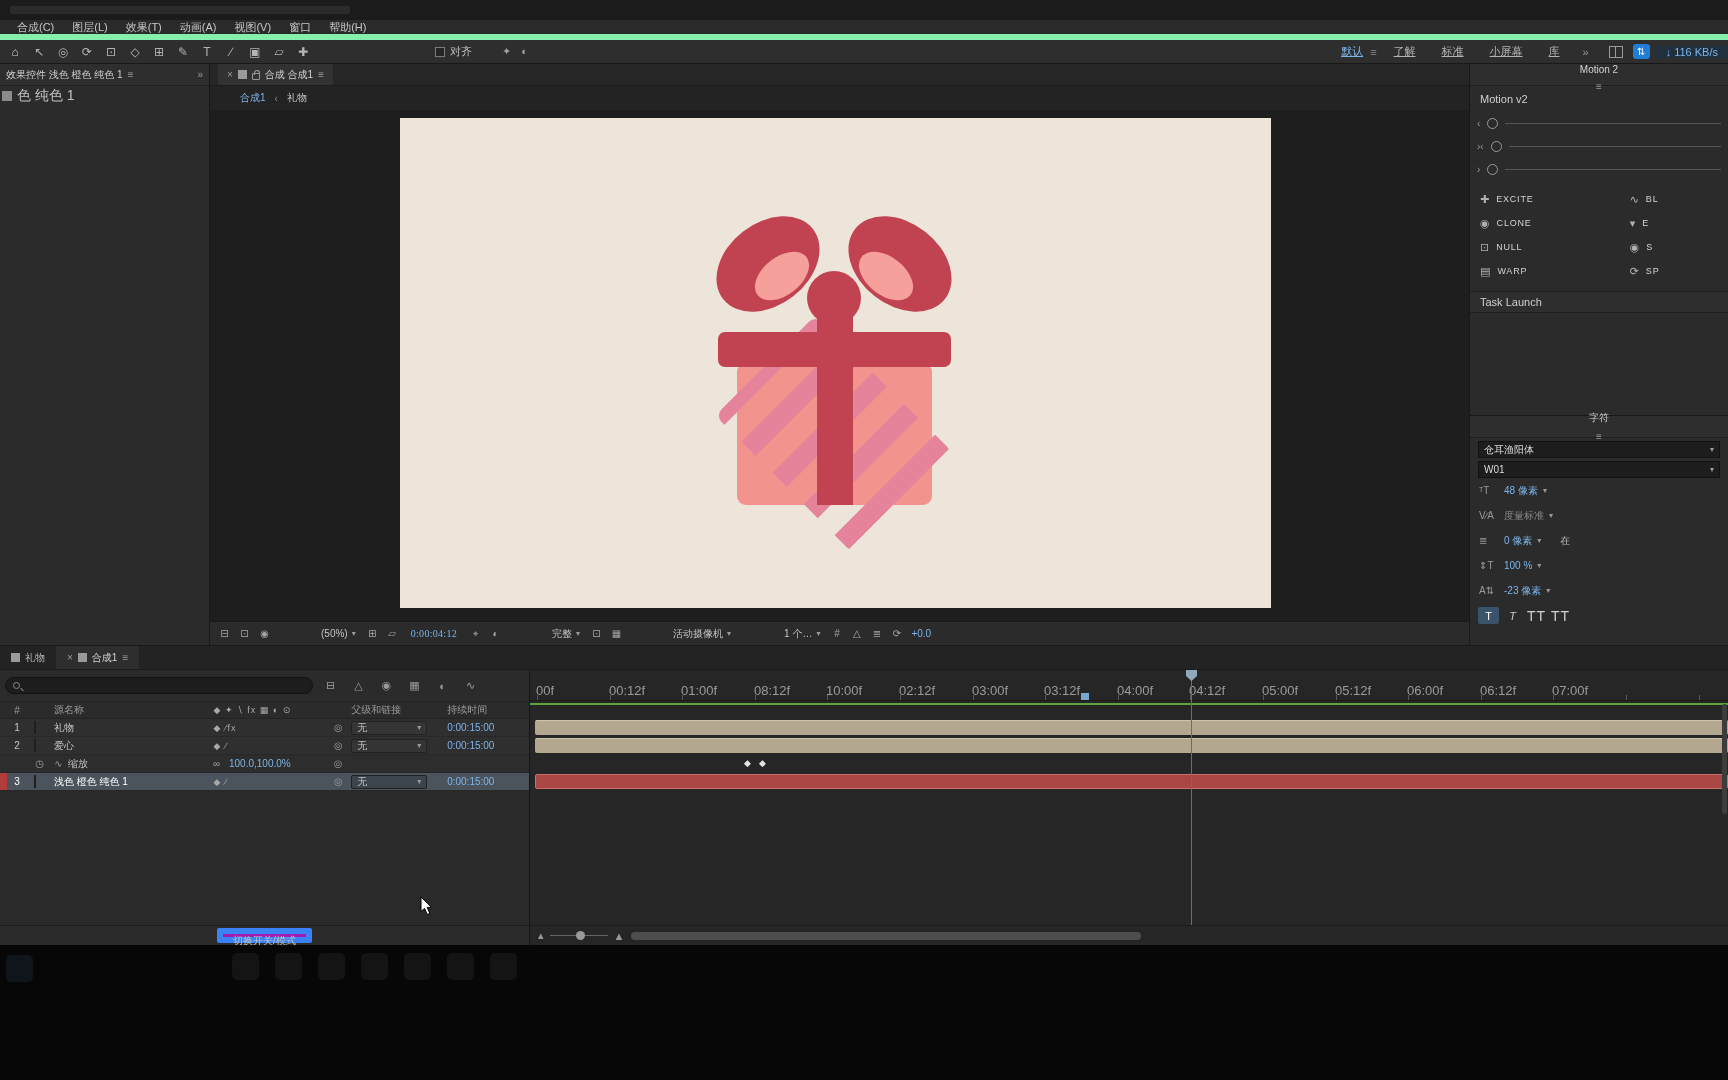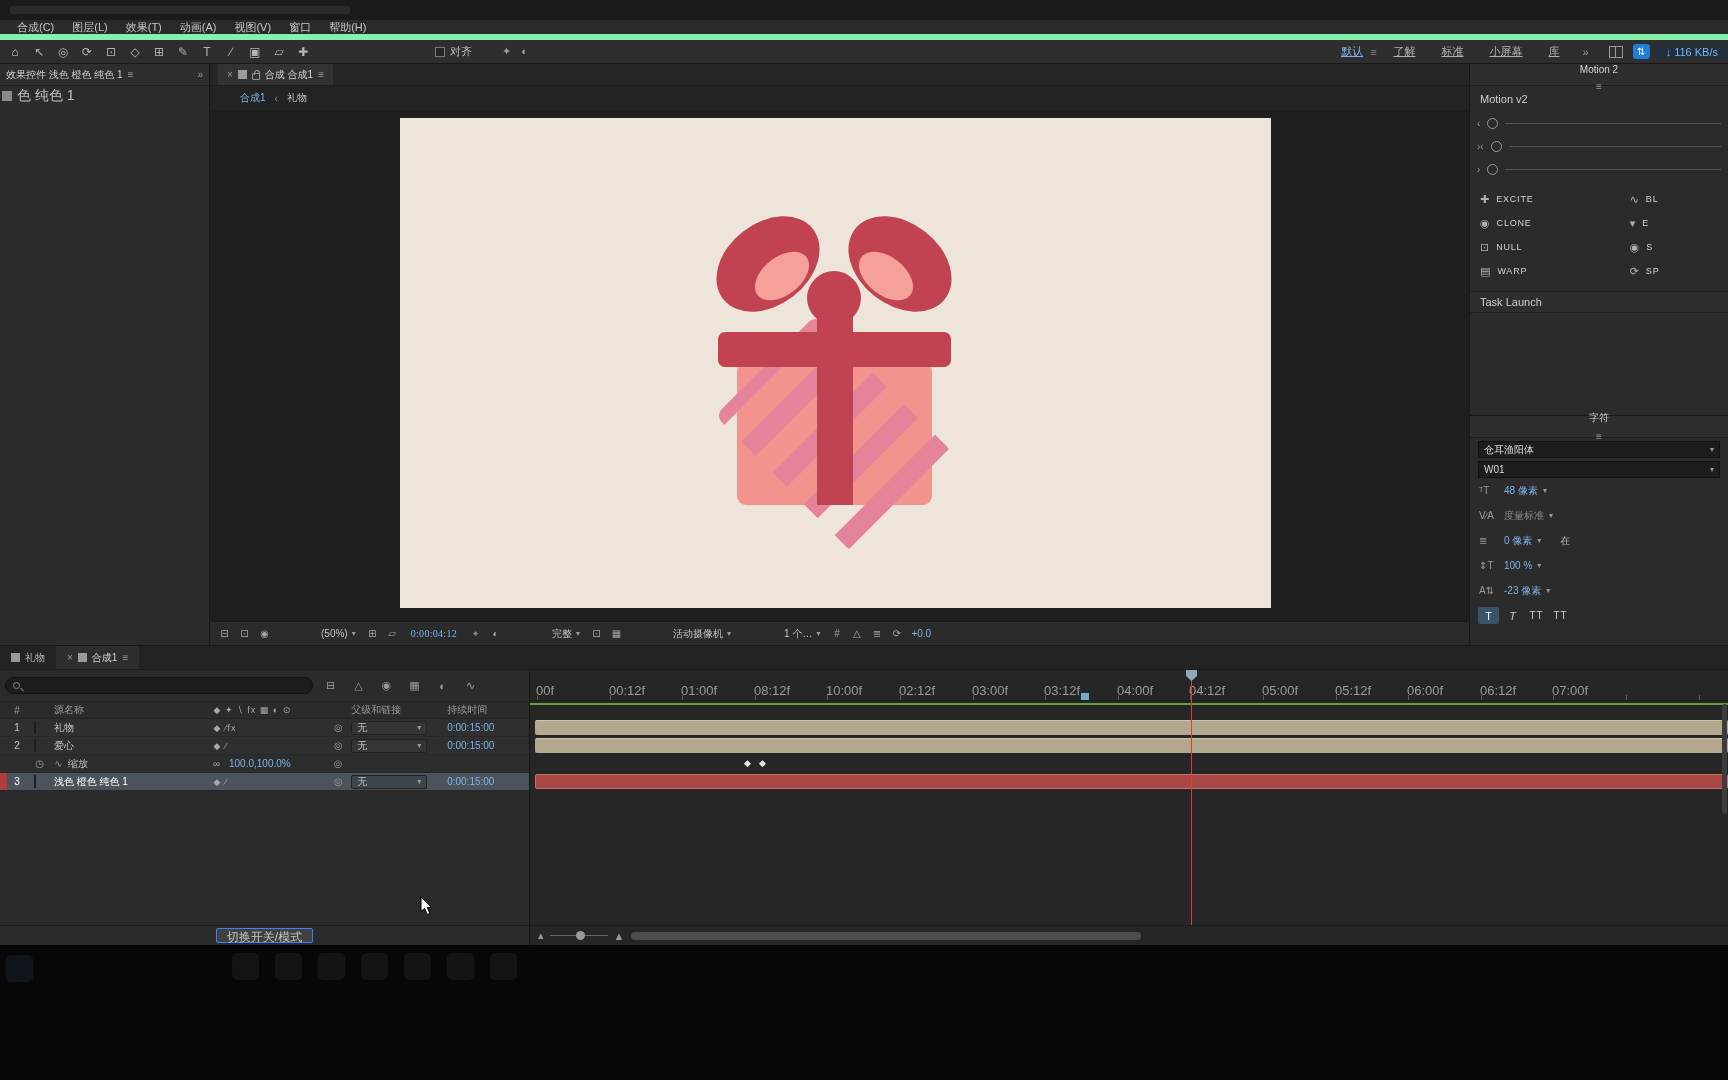--- a/index.html
+++ b/index.html
@@ -82,21 +82,21 @@
   .char-input { margin: 3px 8px 0 8px; height: 17px; background: #1d1d1d; border: 1px solid #121212; display: flex; align-items: center; justify-content: space-between; padding: 0 5px; font-size: 10px; color: #dadada; }
   .char-row { display: flex; align-items: center; height: 25px; padding: 0 9px; gap: 5px; font-size: 10px; }
   .char-ic { color: #9a9a9a; min-width: 20px; font-size: 10px; }
   .char-val { color: #7cb4e8; }
   .char-val.dim { color: #8a8a8a; }
   .char-extra { color: #b8b8b8; margin-left: 14px; }
   .type-toggles { display: flex; gap: 3px; padding: 4px 8px; }
   .tbtn { width: 21px; height: 17px; display: flex; align-items: center; justify-content: center; font-size: 11px; color: #d0d0d0; border-radius: 2px; }
   .tbtn.active { background: #39536b; color: #fff; }
   .tbtn.italic { font-style: italic; }
-  .tbtn.small { font-size: 10px; letter-spacing: 1px; }
+  .tbtn.small { font-size: 14px; letter-spacing: 1px; }
 
   
   .timeline { height: 300px; display: flex; flex-direction: column; border-top: 1px solid #181818; background: #2b2b2b; }
   .tl-tabbar { height: 24px; background: #232323; display: flex; align-items: stretch; border-bottom: 1px solid #1c1c1c; }
   .tl-tab { display: flex; align-items: center; gap: 5px; padding: 0 11px; font-size: 10px; color: #b5b5b5; }
   .tl-tab.active { background: #2e2e2e; color: #d5d5d5; }
   .tl-body { flex: 1; display: flex; position: relative; overflow: hidden; }
   .tl-left { width: 530px; background: #2b2b2b; border-right: 1px solid #161616; display: flex; flex-direction: column; }
   .tl-controls { height: 31px; display: flex; align-items: center; gap: 7px; padding: 0 5px; }
   .search-box { width: 308px; height: 17px; background: #1d1d1d; border: 1px solid #121212; border-radius: 9px; display: flex; align-items: center; gap: 5px; padding: 0 7px; }
@@ -137,21 +137,21 @@
   .tbar.r1 { top: 50px; background: #b3a88f; border-top: 1px solid #cfc5ab; }
   .tbar.r2 { top: 68px; background: #b3a88f; border-top: 1px solid #cfc5ab; }
   .tbar.r3 { top: 104px; background: #a84743; border: 1px solid #c9706a; }
   .kf { position: absolute; top: 88px; color: #e4e4e4; font-size: 9px; }
   .playhead { position: absolute; left: 661px; top: 0; bottom: 0; width: 1px; background: #e03c3c; }
   .playhead-head { position: absolute; left: 656px; top: 0; width: 11px; height: 11px; background: #8fa8bc; clip-path: polygon(0 0, 100% 0, 100% 55%, 50% 100%, 0 55%); }
   .tl-vscroll { position: absolute; right: 1px; top: 34px; width: 5px; height: 110px; background: #3d3d3d; border-radius: 3px; }
 
   .tl-bottom { height: 20px; display: flex; align-items: stretch; border-top: 1px solid #1b1b1b; }
   .tl-bottom-left { width: 530px; background: #2b2b2b; display: flex; align-items: center; justify-content: center; border-right: 1px solid #161616; }
-  .toggle-btn { background: #404040; border: 1px solid #3b82f6; color: #c5c5c5; font-size: 12px; height: 15px; padding: 0 10px; border-radius: 2px; font-family: inherit; }
+  .toggle-btn { background: #a21caf; border: 6px solid #3b82f6; color: #c5c5c5; font-size: 10px; height: 15px; padding: 0 10px; border-radius: 2px; font-family: inherit; }
   .tl-bottom-right { flex: 1; background: #262626; display: flex; align-items: center; gap: 7px; padding: 0 8px; }
   .zoom-widget { display: flex; align-items: center; gap: 6px; color: #9a9a9a; }
   .zoom-track { width: 58px; height: 1px; background: #666; position: relative; }
   .zoom-knob { position: absolute; left: 26px; top: -4px; width: 9px; height: 9px; border-radius: 50%; background: #9a9a9a; }
   .hscroll-track { width: 520px; height: 9px; display: flex; align-items: center; }
   .hscroll-thumb { width: 510px; height: 8px; background: #4d4d4d; border-radius: 4px; }
 
   .bottombar { height: 135px; background: #070707; position: relative; }
   .taskbar-icons { display: flex; gap: 16px; padding: 8px 0 0 232px; }
   .tb-app { width: 27px; height: 27px; background: #141414; border-radius: 5px; }

